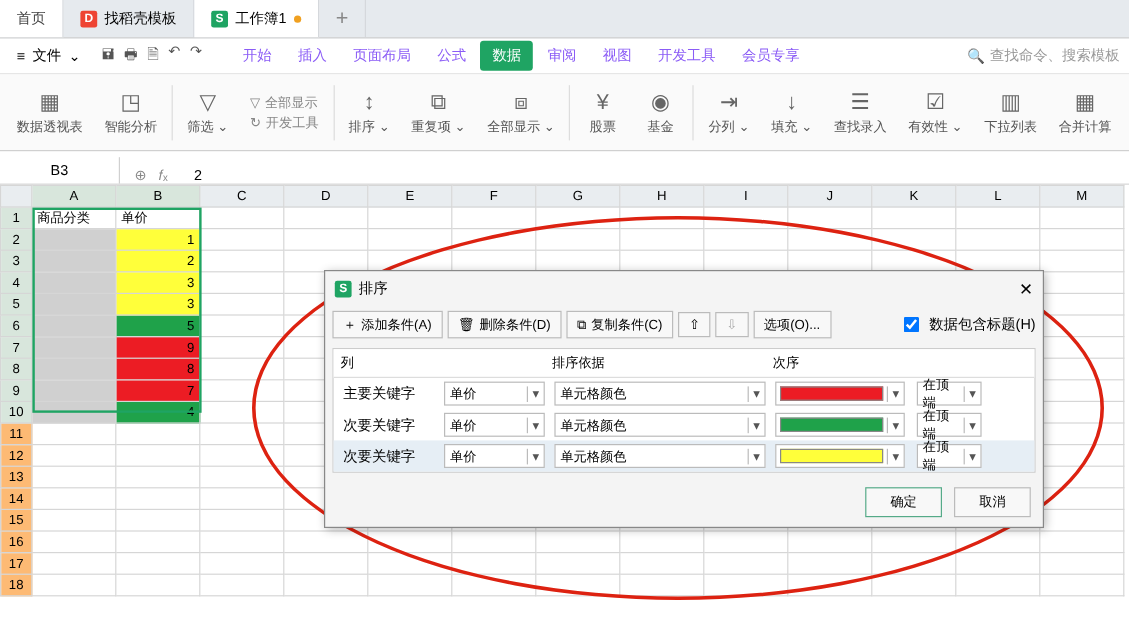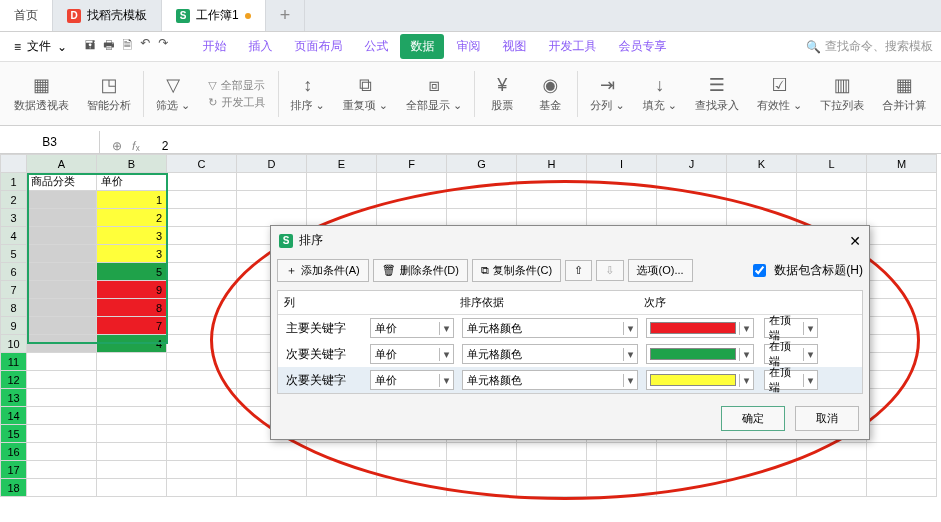--- a/index.html
+++ b/index.html
@@ -32,21 +32,21 @@
 
 .formula-bar { height: 28px; display: flex; align-items: flex-end; border-bottom: 1px solid #d0d0d0; }
 .name-box { width: 100px; text-align: center; border-right: 1px solid #d0d0d0; padding: 4px; }
 .fb-tools { display: flex; gap: 10px; padding: 0 12px; color: #888; }
 .fb-val { padding-left: 10px; }
 
 .sheet { position: relative; background: #fff; }
 .grid { border-collapse: collapse; table-layout: fixed; }
 .grid th, .grid td { border: 1px solid #d6d6d6; height: 18px; font-size: 11px; font-weight: normal; }
 .grid th.col { background: #e9edf0; width: 70px; text-align: center; }
-.grid th.row { background: #22c55e; width: 26px; text-align: center; }
+.grid th.row { background: #fdba74; width: 26px; text-align: center; }
 .grid th.corner { background: #e9edf0; width: 26px; }
 .grid th.col.sel { background: #d8e6dc; }
 .grid th.row.sel { background: #d8e6dc; }
 .grid td { padding: 0 4px; text-align: right; }
 .grid td.txt { text-align: left; }
 .selbox { position: absolute; border: 2px solid #1fa463; pointer-events: none; }
 
 .ellipse { position: absolute; border: 3px solid #d21; border-radius: 50%; pointer-events: none; }
 
 .dialog { position: absolute; background: #f4f4f4; border: 1px solid #888; box-shadow: 2px 2px 8px rgba(0,0,0,.3); }

